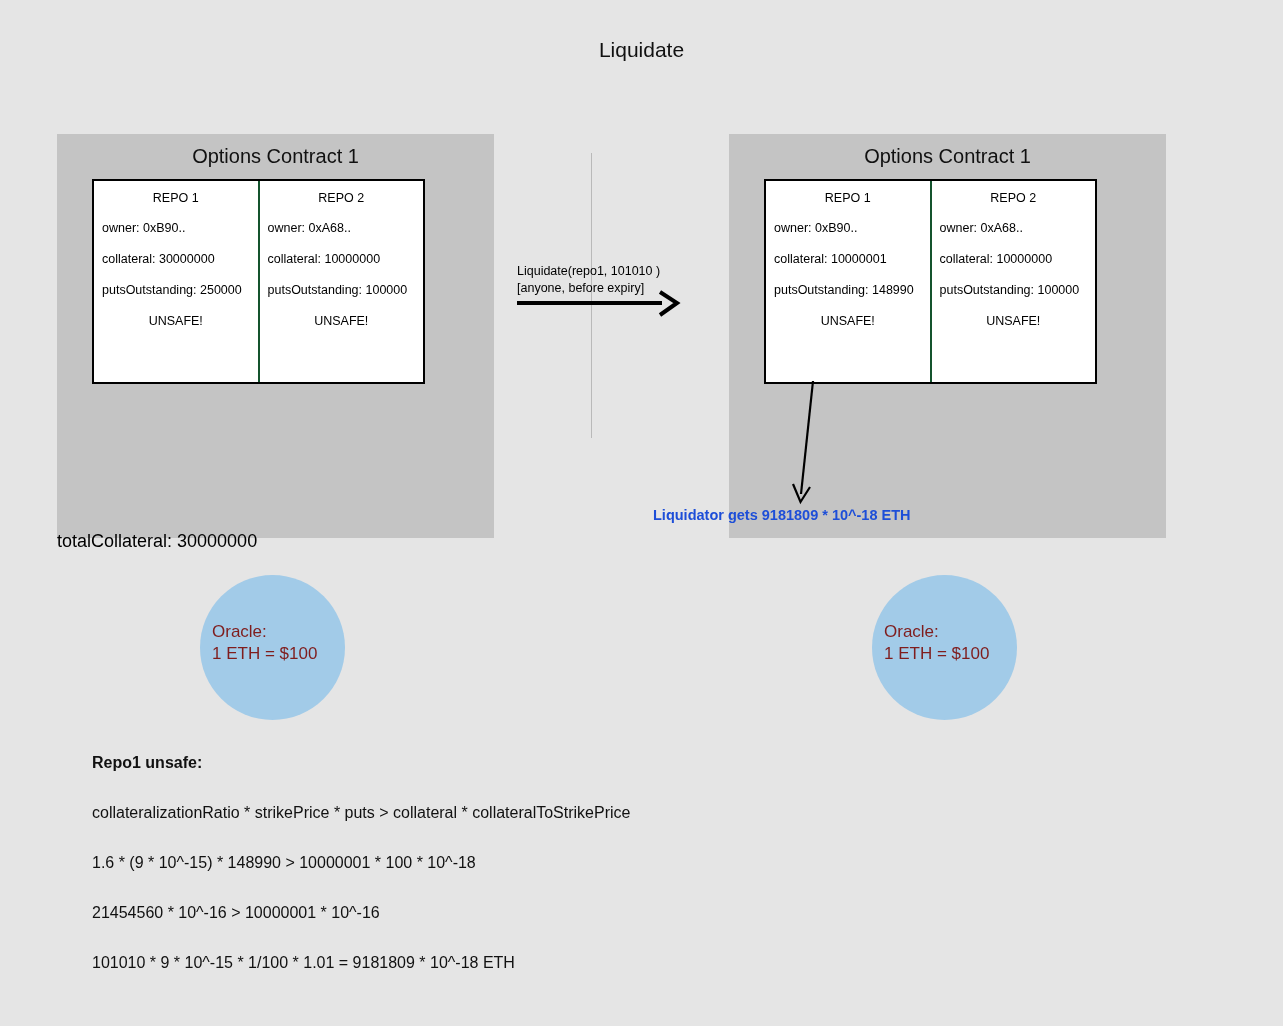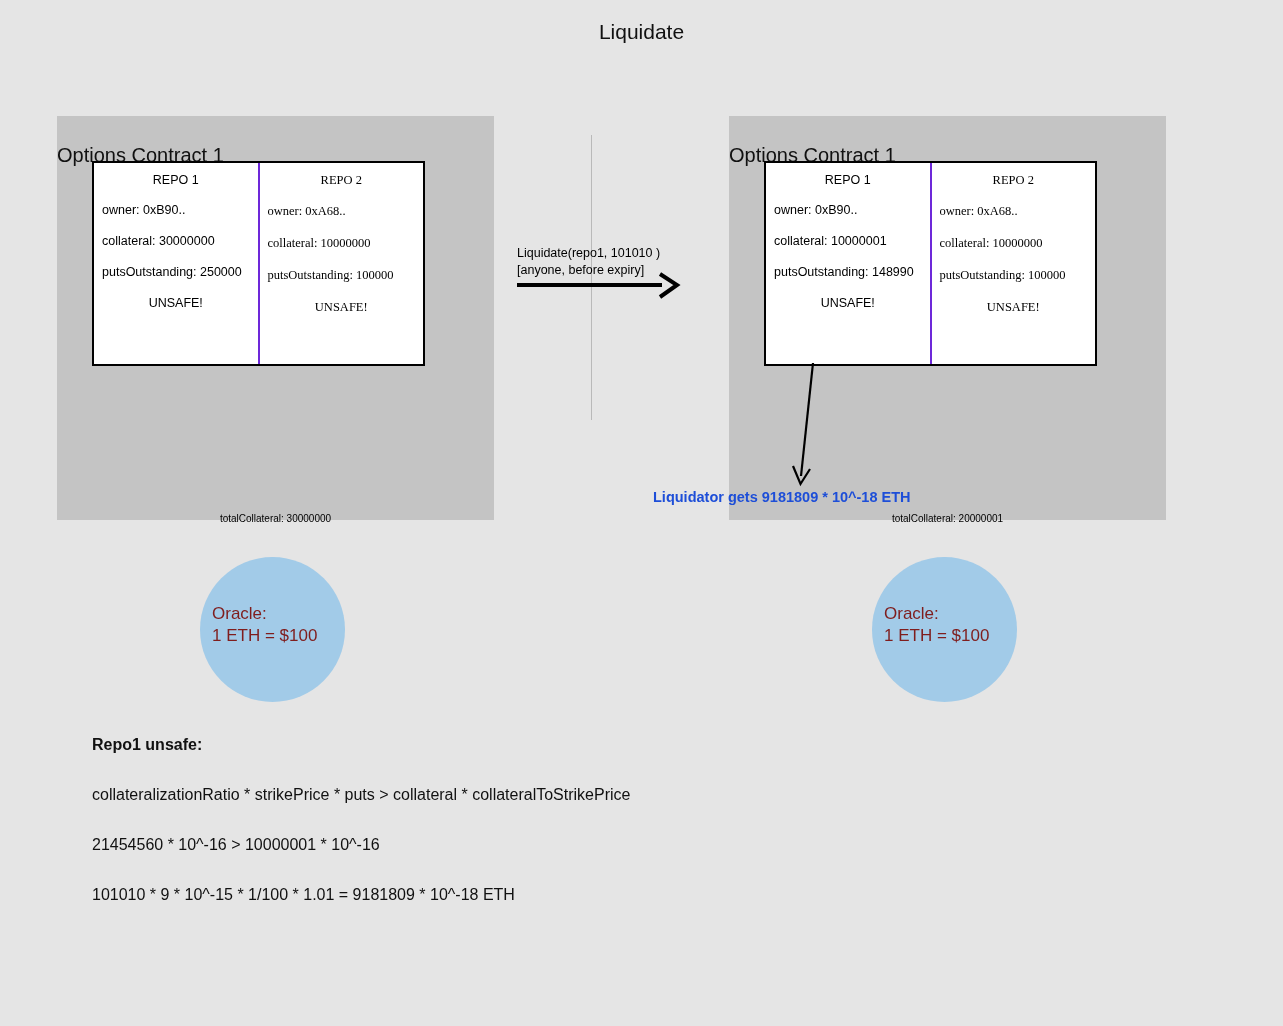--- a/index.html
+++ b/index.html
@@ -8,42 +8,43 @@
     background: #e5e5e5;
   }
   body {
     width: 1283px;
     height: 1026px;
     position: relative;
     overflow: hidden;
     font-family: "Liberation Sans", sans-serif;
     color: #000;
   }
-  .abs { position: absolute; }
+  .abs { position: absolute; margin-top: 18px; }
 
   
   .title {
     left: 0; top: 20px; width: 1283px;
     text-align: center;
     font-size: 21px;
     color: #111;
   }
 
   
   .panel {
     background: #c4c4c4;
     top: 116px;
     height: 404px;
   }
   .panel-left  { left: 57px;  width: 437px; }
   .panel-right { left: 729px; width: 437px; }
 
   .panel-title {
     position: absolute;
-    top: 28px; left: 0; right: 0;
+    top: 11px; left: 0; right: 0;
+    text-align: center;
     font-size: 20px;
     color: #111;
   }
 
   
   .repos {
     position: absolute;
     top: 45px;
     height: 205px;
     display: flex;
@@ -54,21 +55,21 @@
   }
   .repos-left  { left: 35px; width: 333px; }
   .repos-right { left: 35px; width: 333px; }
 
   .repo {
     flex: 1 1 0;
     position: relative;
     box-sizing: border-box;
     padding: 10px 8px 0 8px;
   }
-  .repo + .repo { border-left: 2px solid #6d28d9; font-family: Liberation Serif, serif; }
+  .repo + .repo { border-left: 2px solid #14532d; }
 
   .repo-name {
     text-align: center;
     font-size: 12.5px;
     margin-bottom: 16px;
   }
   .repo-field {
     font-size: 12.5px;
     margin-bottom: 17px;
     white-space: nowrap;
@@ -76,22 +77,22 @@
   .repo-status {
     text-align: center;
     font-size: 12.5px;
     margin-top: 6px;
   }
 
   .total-collateral {
     position: absolute;
     top: 397px;
     left: 0; right: 0;
-    text-align: center;
-    font-size: 10px;
+    text-align: left;
+    font-size: 18px;
   }
 
   
   .divider {
     left: 591px; top: 135px;
     width: 1px; height: 285px;
     background: #b9b9b9;
   }
   .flow-label {
     left: 517px; top: 245px;
@@ -200,21 +201,20 @@
     </div>
     <div class="repo">
       <div class="repo-name">REPO 2</div>
       <div class="repo-field">owner: 0xA68..</div>
       <div class="repo-field">collateral: 10000000</div>
       <div class="repo-field">putsOutstanding: 100000</div>
       <div class="repo-status">UNSAFE!</div>
     </div>
   </div>
 
-  <div class="total-collateral">totalCollateral: 20000001</div>
 </div>
 
 <div class="abs payout-arrow">
   <svg width="60" height="135" viewBox="0 0 60 135">
     <line x1="33" y1="5" x2="21" y2="118" stroke="#000" stroke-width="2.2"></line>
     <path d="M13 108 L20.5 126 L30 111" fill="none" stroke="#000" stroke-width="2.2"></path>
   </svg>
 </div>
 <div class="abs payout-text">Liquidator gets 9181809 * 10^-18 ETH</div>
 
@@ -228,15 +228,16 @@
 <div class="abs oracle oracle-right">
   <div class="oracle-text">
     <div>Oracle:</div>
     <div>1 ETH = $100</div>
   </div>
 </div>
 
 <div class="abs formulas">
   <div class="fline bold">Repo1 unsafe:</div>
   <div class="fline">collateralizationRatio * strikePrice * puts &gt; collateral * collateralToStrikePrice</div>
+  <div class="fline">1.6 * (9 * 10^-15) * 148990 &gt; 10000001 * 100 * 10^-18</div>
   <div class="fline">21454560 * 10^-16 &gt; 10000001 * 10^-16</div>
   <div class="fline">101010 * 9 * 10^-15 * 1/100 * 1.01 = 9181809 * 10^-18 ETH</div>
 </div>
 
 </body></html>

